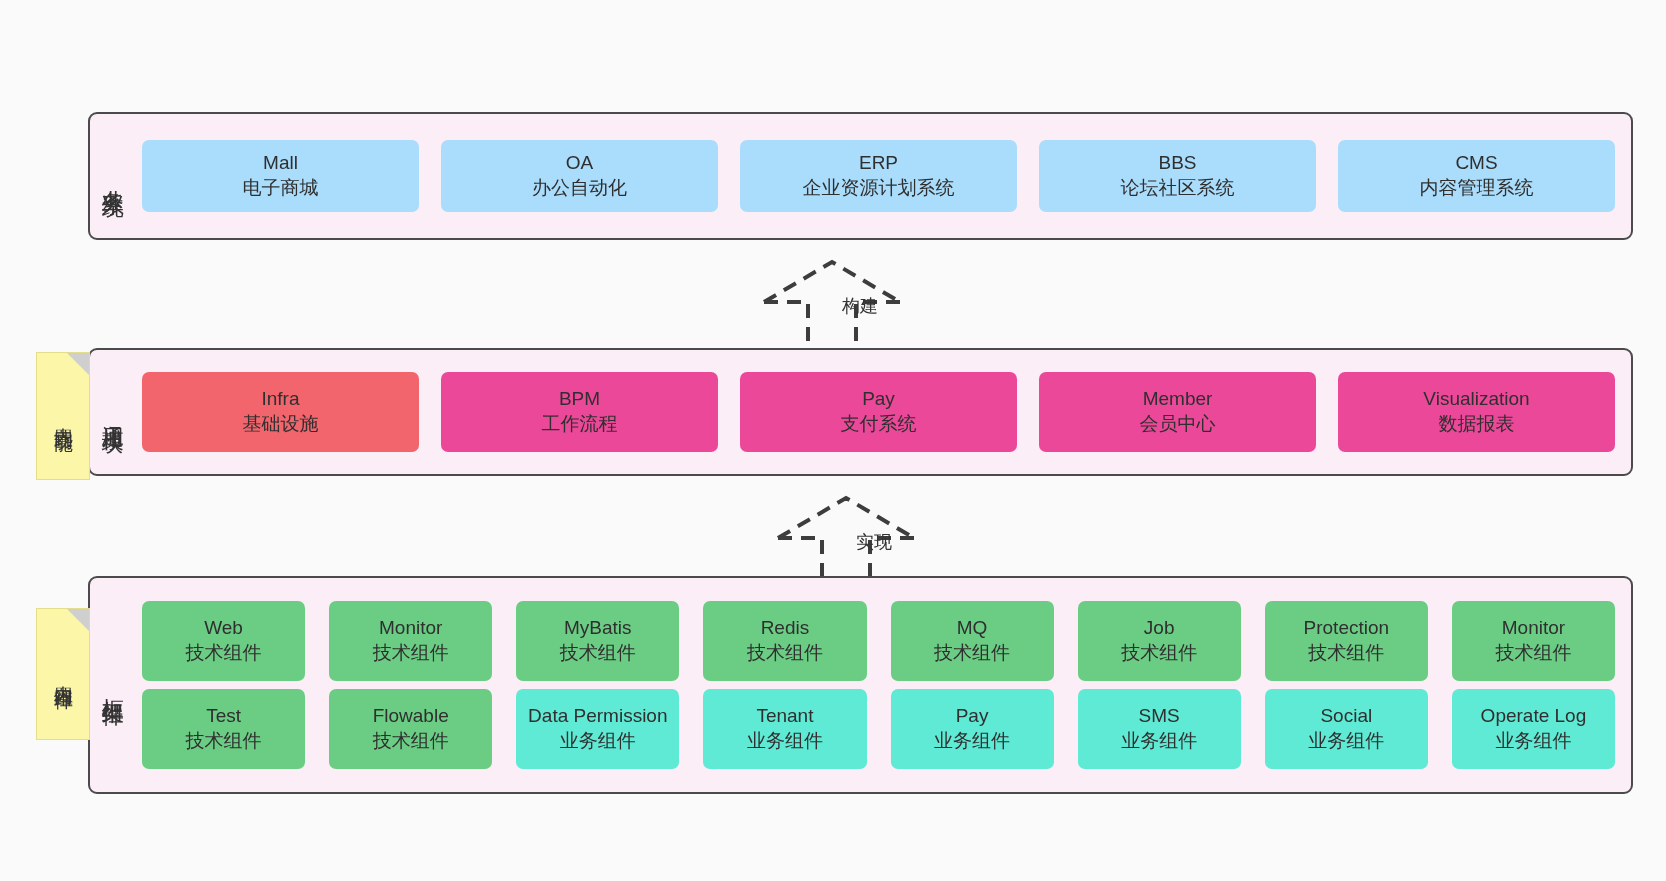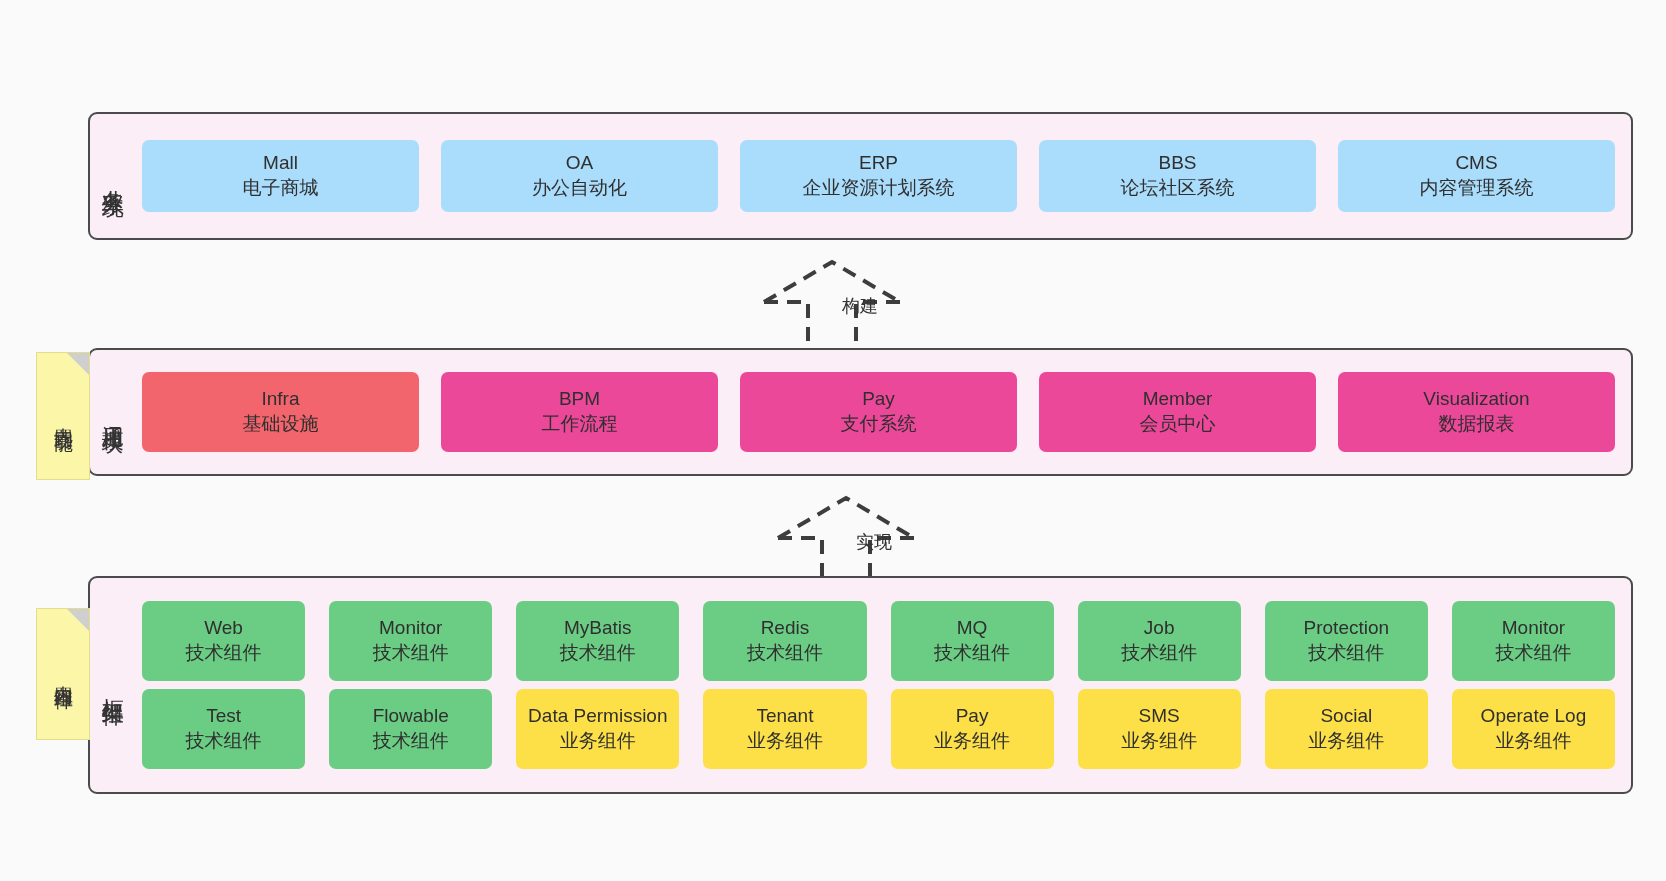--- a/index.html
+++ b/index.html
@@ -79,21 +79,21 @@
     min-width: 0;
   }
   .card .en { display: block; }
   .card .cn { display: block; }
 
   
   .c-blue       { background: #aadcfb; }
   .c-red        { background: #f2656d; }
   .c-pink       { background: #ec4899; }
   .c-green      { background: #6bcd84; }
-  .c-greenlight { background: #fde047; }
+  .c-greenlight { background: #5eead4; }
 
   
   #layer-business { left: 88px;  top: 112px; width: 1545px; height: 128px; }
   #layer-business .card { height: 72px; }
 
   #layer-common   { left: 88px;  top: 348px; width: 1545px; height: 128px; }
   #layer-common .card { height: 80px; }
 
   #layer-framework{ left: 88px;  top: 576px; width: 1545px; height: 218px; }
   #layer-framework .card { height: 80px; }

